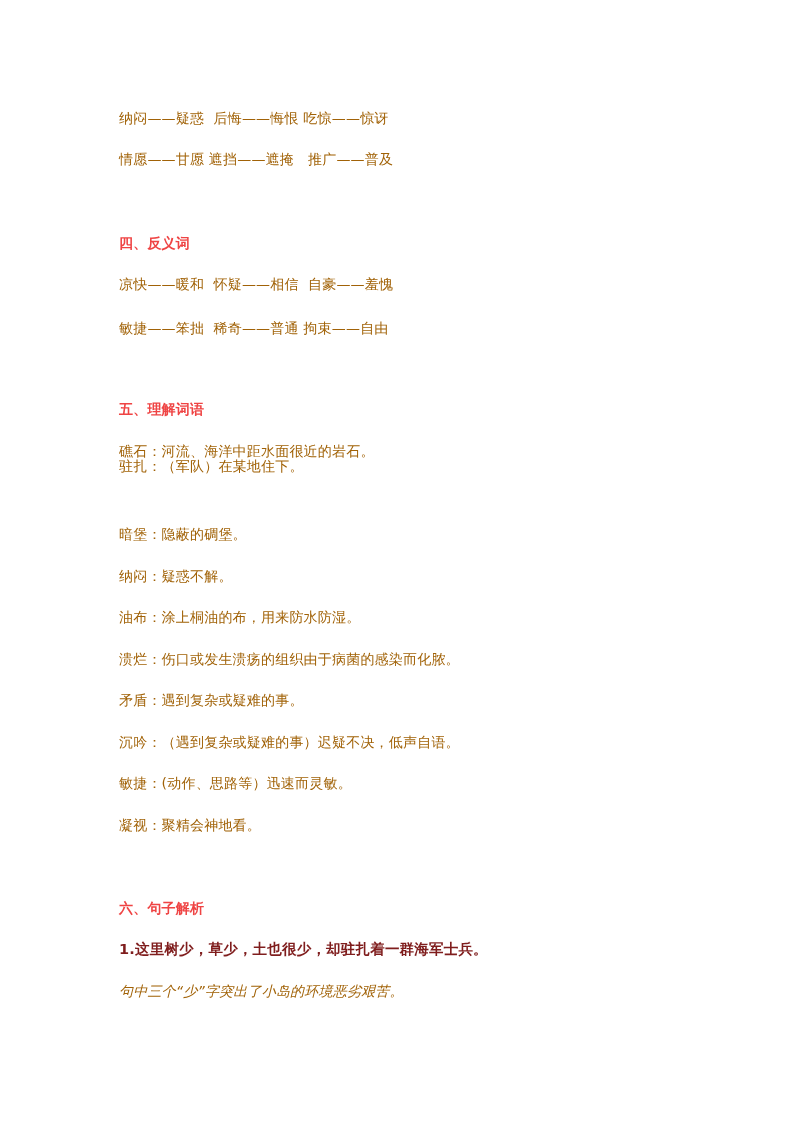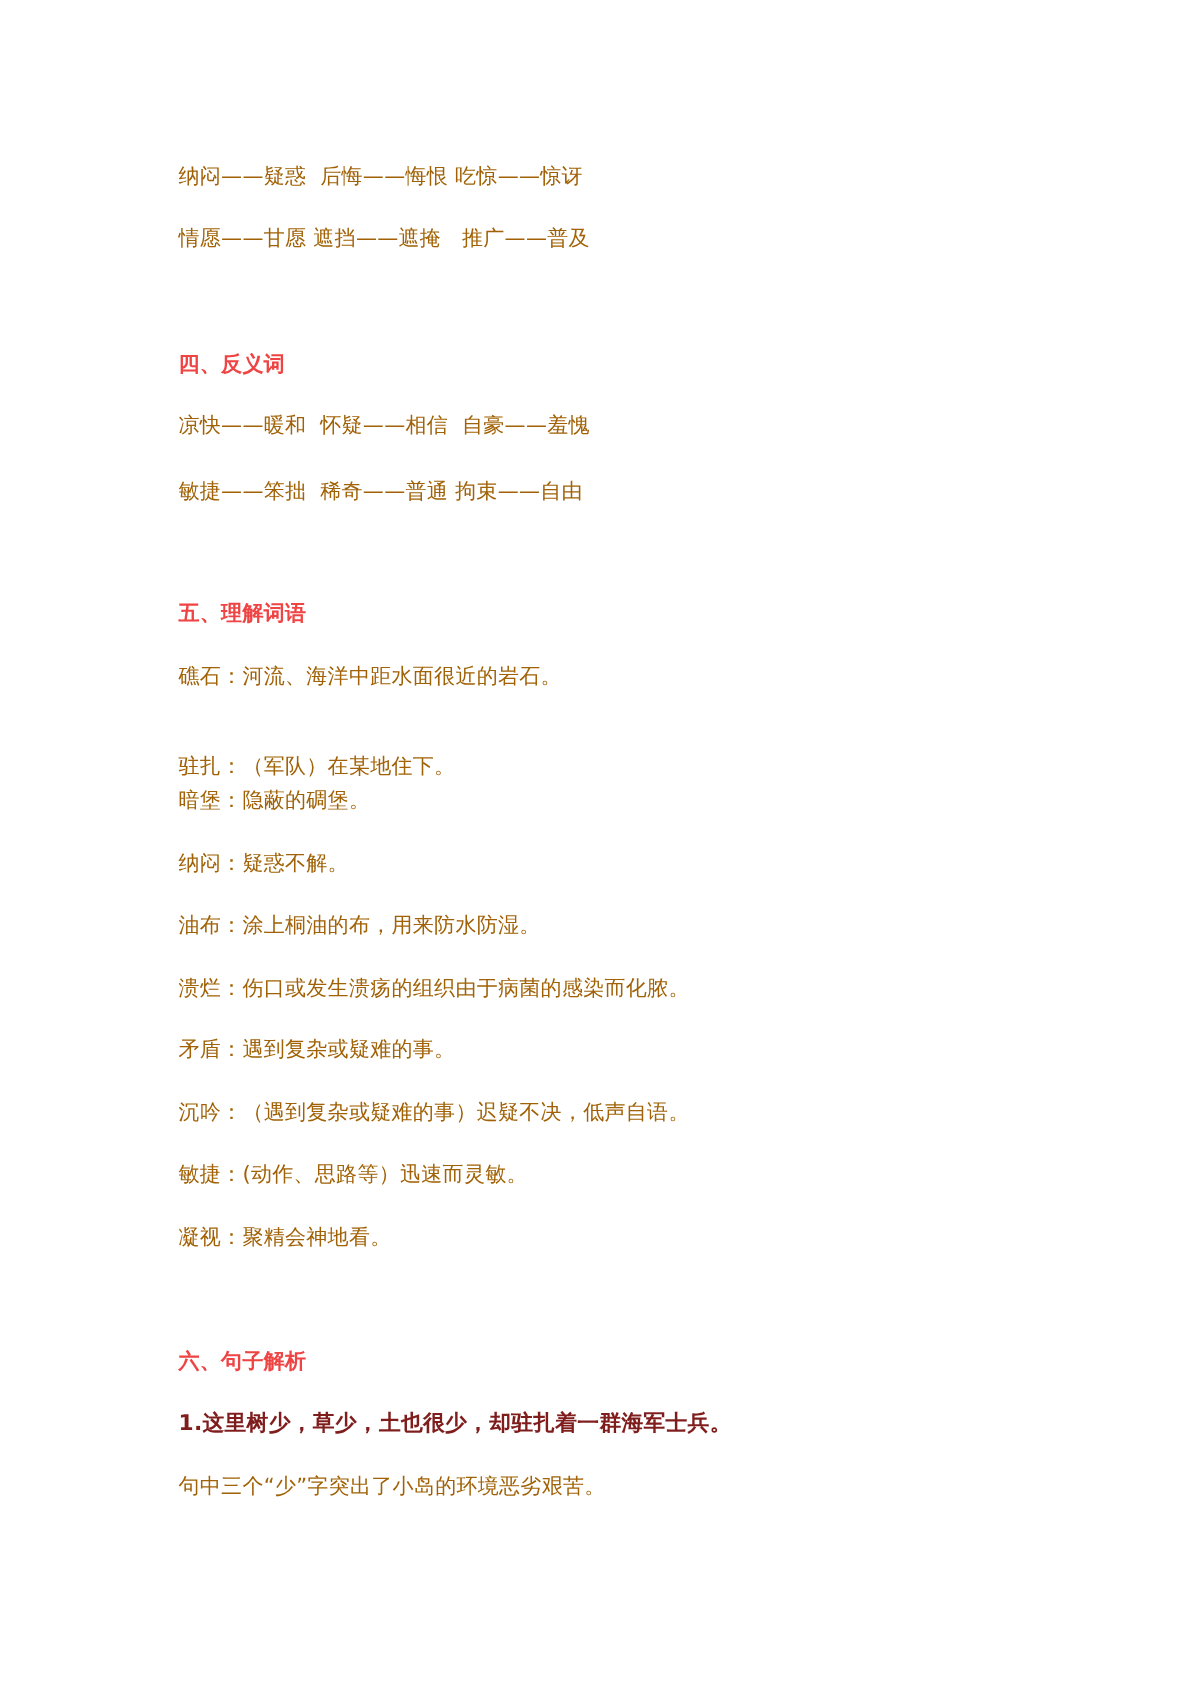--- a/index.html
+++ b/index.html
@@ -41,27 +41,27 @@
 
   <div class="line" style="top:108px;">纳闷——疑惑  后悔——悔恨 吃惊——惊讶</div>
   <div class="line" style="top:149px;">情愿——甘愿 遮挡——遮掩   推广——普及</div>
 
   <div class="line heading" style="top:233px;">四、反义词</div>
   <div class="line" style="top:274px;">凉快——暖和  怀疑——相信  自豪——羞愧</div>
   <div class="line" style="top:318px;">敏捷——笨拙  稀奇——普通 拘束——自由</div>
 
   <div class="line heading" style="top:399px;">五、理解词语</div>
   <div class="line" style="top:441px;">礁石：河流、海洋中距水面很近的岩石。</div>
-  <div class="line" style="top:501px;">驻扎：（军队）在某地住下。</div>
+  <div class="line" style="top:456px;">驻扎：（军队）在某地住下。</div>
   <div class="line" style="top:524px;">暗堡：隐蔽的碉堡。</div>
   <div class="line" style="top:566px;">纳闷：疑惑不解。</div>
   <div class="line" style="top:607px;">油布：涂上桐油的布，用来防水防湿。</div>
   <div class="line" style="top:649px;">溃烂：伤口或发生溃疡的组织由于病菌的感染而化脓。</div>
   <div class="line" style="top:690px;">矛盾：遇到复杂或疑难的事。</div>
   <div class="line" style="top:732px;">沉吟：（遇到复杂或疑难的事）迟疑不决，低声自语。</div>
   <div class="line" style="top:773px;">敏捷：(动作、思路等）迅速而灵敏。</div>
   <div class="line" style="top:815px;">凝视：聚精会神地看。</div>
 
   <div class="line heading" style="top:898px;">六、句子解析</div>
   <div class="line bold-sentence" style="top:939px;">1.这里树少，草少，土也很少，却驻扎着一群海军士兵。</div>
-  <div class="line" style="top:981px;">句中三个“少”字突出了小岛的环境恶劣艰苦。</div>
+  <div class="line" style="top:981px;font-style:italic;">句中三个“少”字突出了小岛的环境恶劣艰苦。</div>
 
 </div>
 
 </body></html>

